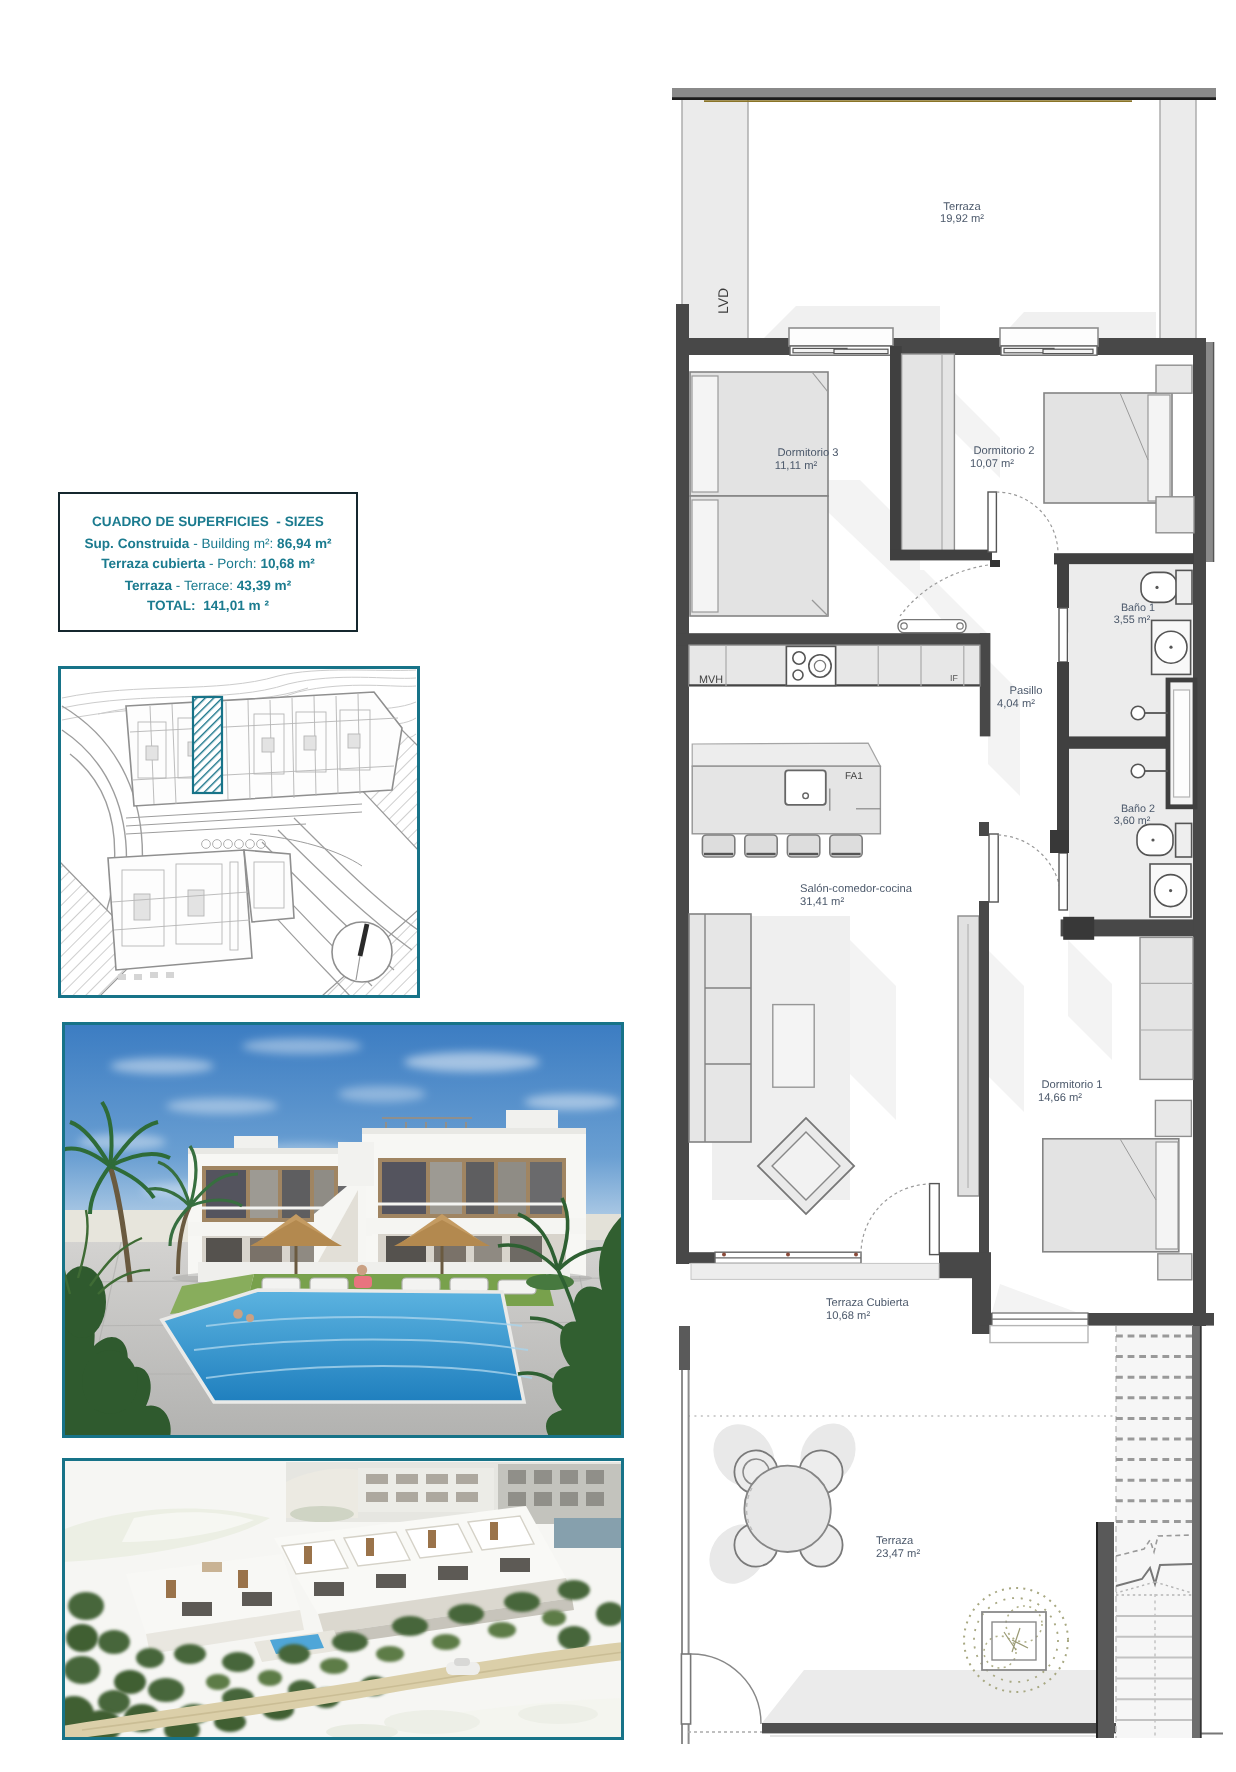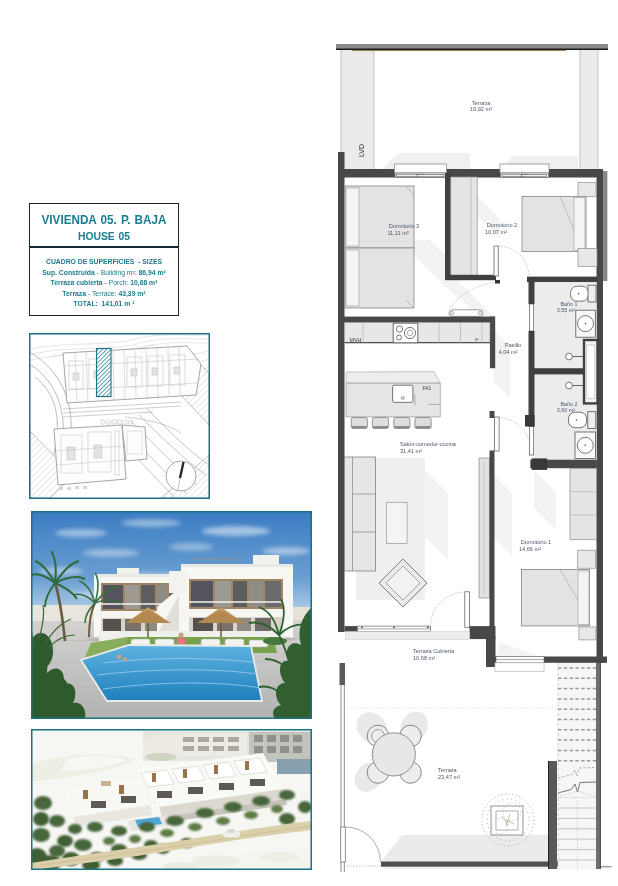--- a/index.html
+++ b/index.html
@@ -4,24 +4,20 @@
 <style>
   html,body{margin:0;padding:0;background:#ffffff;}
   #page{position:relative;width:618px;height:886px;background:#ffffff;overflow:hidden;
         font-family:"Liberation Sans",sans-serif;}
   .abs{position:absolute;}
 </style>
 </head>
 <body>
 <div id="page">
 
-  <div class="abs" style="left:29px;top:203px;width:150px;height:45px;border:1.6px solid #15272e;box-sizing:border-box;text-align:center;color:#1b7b8f;white-space:nowrap;">
-    <div style="font-size:13px;font-weight:bold;margin-top:7.5px;word-spacing:1px;transform:scaleX(0.9);transform-origin:50% 50%;">VIVIENDA 05. P. BAJA</div>
-    <div style="font-size:11.5px;font-weight:bold;margin-top:3px;word-spacing:1px;transform:scaleX(0.9);transform-origin:50% 50%;">HOUSE 05</div>
-  </div>
 
   <div class="abs" style="left:29px;top:246.4px;width:150px;height:70px;border:1.6px solid #15272e;box-sizing:border-box;text-align:center;color:#1b7b8f;font-size:6.8px;white-space:nowrap;">
     <div style="margin-top:11px;font-weight:bold;">CUADRO DE SUPERFICIES&nbsp; - SIZES</div>
     <div style="margin-top:3.5px;"><b>Sup. Construida</b> - Building m²: <b>86,94 m²</b></div>
     <div style="margin-top:3.5px;"><b>Terraza cubierta</b> - Porch: <b>10,68 m²</b></div>
     <div style="margin-top:3.5px;"><b>Terraza</b> - Terrace: <b>43,39 m²</b></div>
     <div style="margin-top:3.5px;font-weight:bold;">TOTAL:&nbsp; 141,01 m ²</div>
   </div>
 
   <svg class="abs" style="left:29px;top:333px;" width="181" height="166" viewBox="0 0 181 166">

